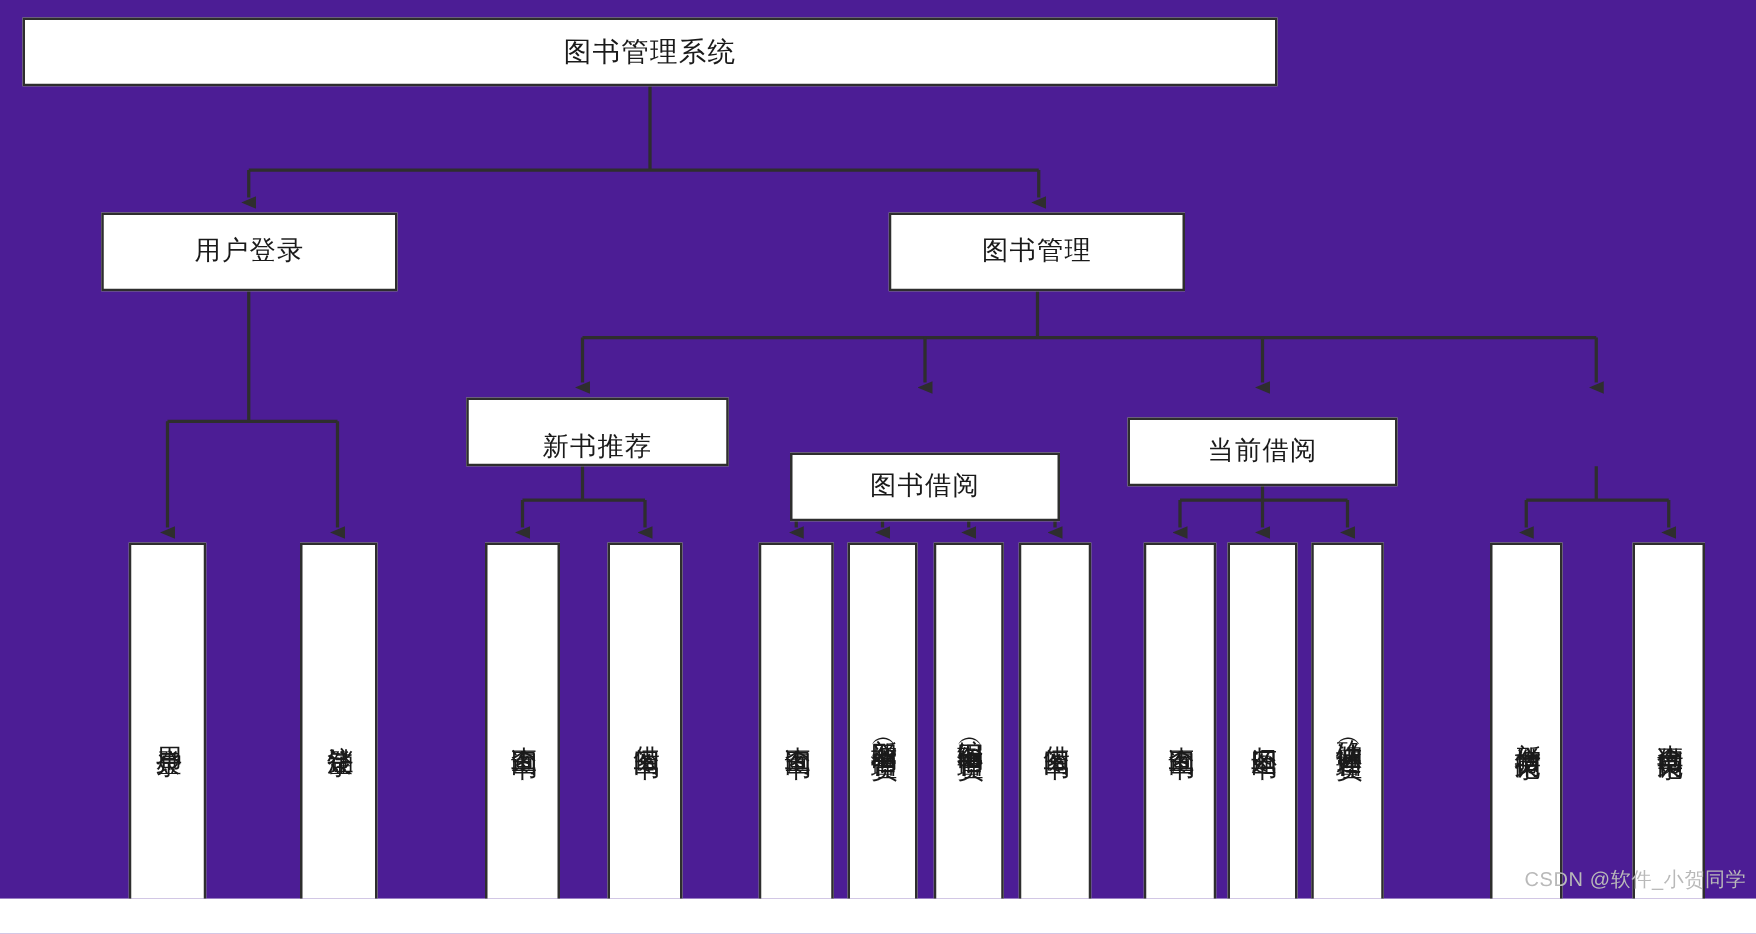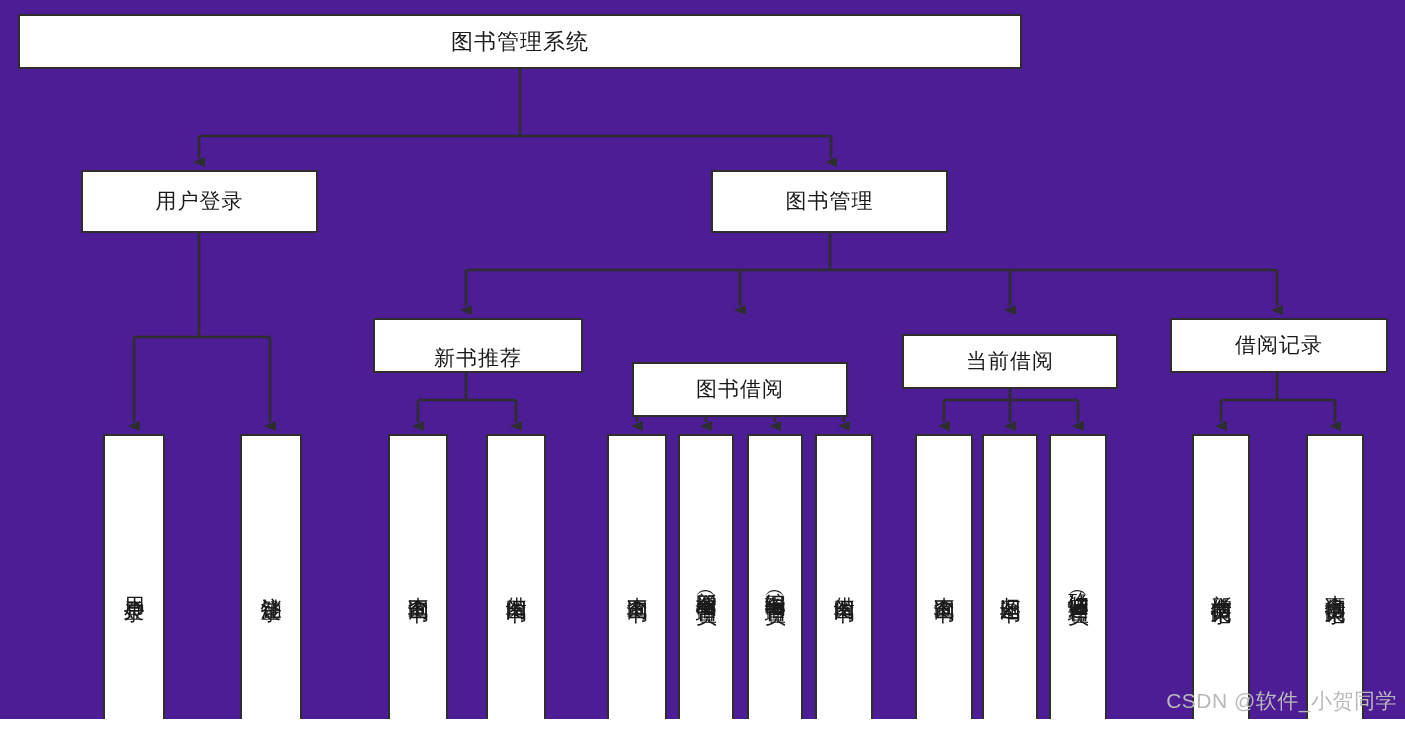--- a/index.html
+++ b/index.html
@@ -52,21 +52,21 @@
     line-height: 1.45;
     letter-spacing: 2px;
     white-space: nowrap;
     max-height: 250px;
   }
   .node.root .label { font-size: 22px; }
   #watermark {
     position: absolute;
     right: 8px;
     bottom: 4px;
-    font-size: 21px;
+    font-size: 16px;
     color: #b9b9b9;
     letter-spacing: 0.5px;
     white-space: nowrap;
   }
 </style>
 </head>
 <body>
 
 <div id="canvas">
 
@@ -133,23 +133,20 @@
 
   <div class="node horiz" style="left:373px; top:318px; width:210px; height:55px;align-items:flex-end;">
     <span class="label">新书推荐</span>
   </div>
   <div class="node horiz" style="left:632px; top:318px; width:216px; height:55px;margin-top:44px;">
     <span class="label">图书借阅</span>
   </div>
   <div class="node horiz" style="left:902px; top:318px; width:216px; height:55px;margin-top:16px;">
     <span class="label">当前借阅</span>
   </div>
-  <div class="node horiz" style="left:1170px; top:318px; width:218px; height:55px;">
-    <span class="label">借阅记录</span>
-  </div>
 
   <div class="node vert" style="left:103px; top:434px; width:62px; height:299px;">
     <span class="label">用户登录</span>
   </div>
   <div class="node vert" style="left:240px; top:434px; width:62px; height:299px;">
     <span class="label">注销登录</span>
   </div>
 
   <div class="node vert" style="left:388px; top:434px; width:60px; height:299px;">
     <span class="label">查询图书</span>

